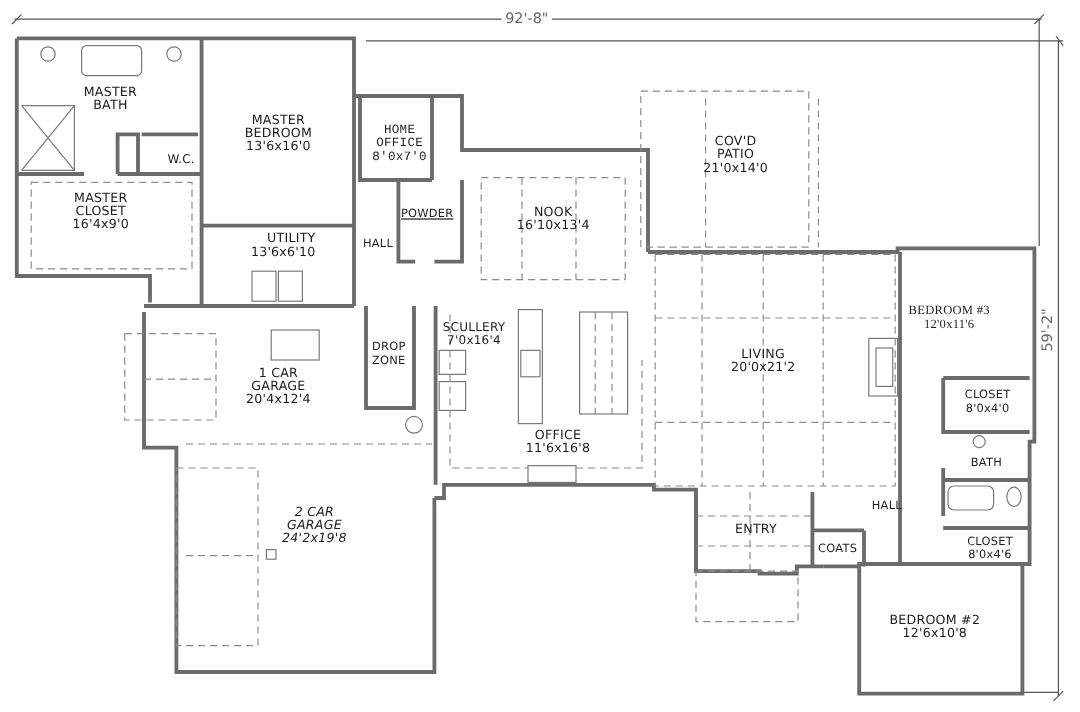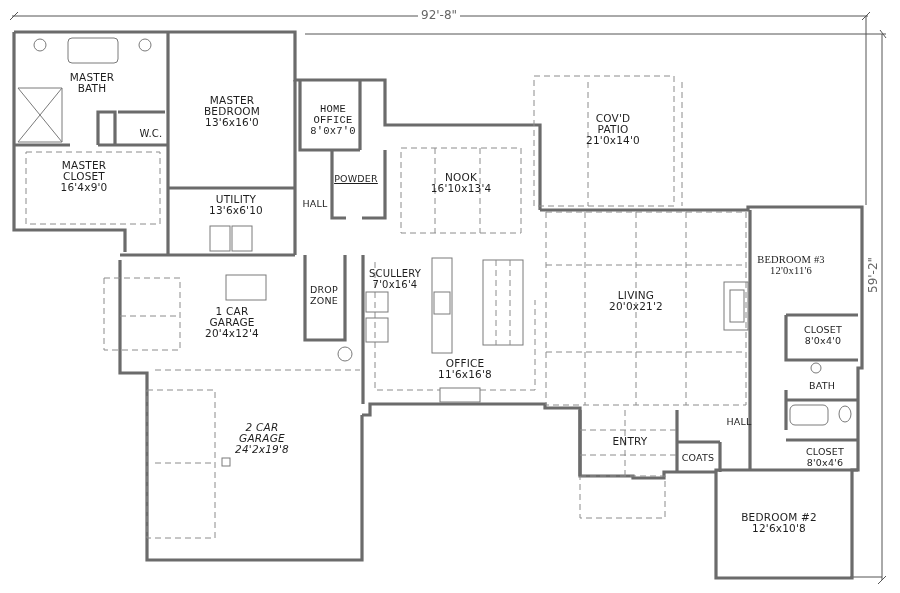--- a/index.html
+++ b/index.html
@@ -168,21 +168,21 @@
   <span class="n">HOME</span>
     <span class="n">OFFICE</span>
     <span class="d">8'0x7'0</span>
 </div>
 <div class="lbl" style="left:356px; top:173px; font-size:9.5px;text-decoration:underline;">
   <span class="n">POWDER</span>
 </div>
 <div class="lbl" style="left:315px; top:198px; font-size:9.5px;">
   <span class="n">HALL</span>
 </div>
-<div class="lbl" style="left:236px; top:194px;">
+<div class="lbl" style="left:236px; top:194px;text-align:right;">
   <span class="n">UTILITY</span>
     <span class="d">13'6x6'10</span>
 </div>
 <div class="lbl" style="left:461px; top:172px;">
   <span class="n">NOOK</span>
     <span class="d">16'10x13'4</span>
 </div>
 <div class="lbl" style="left:613px; top:113px;">
   <span class="n">COV'D</span>
     <span class="n">PATIO</span>

